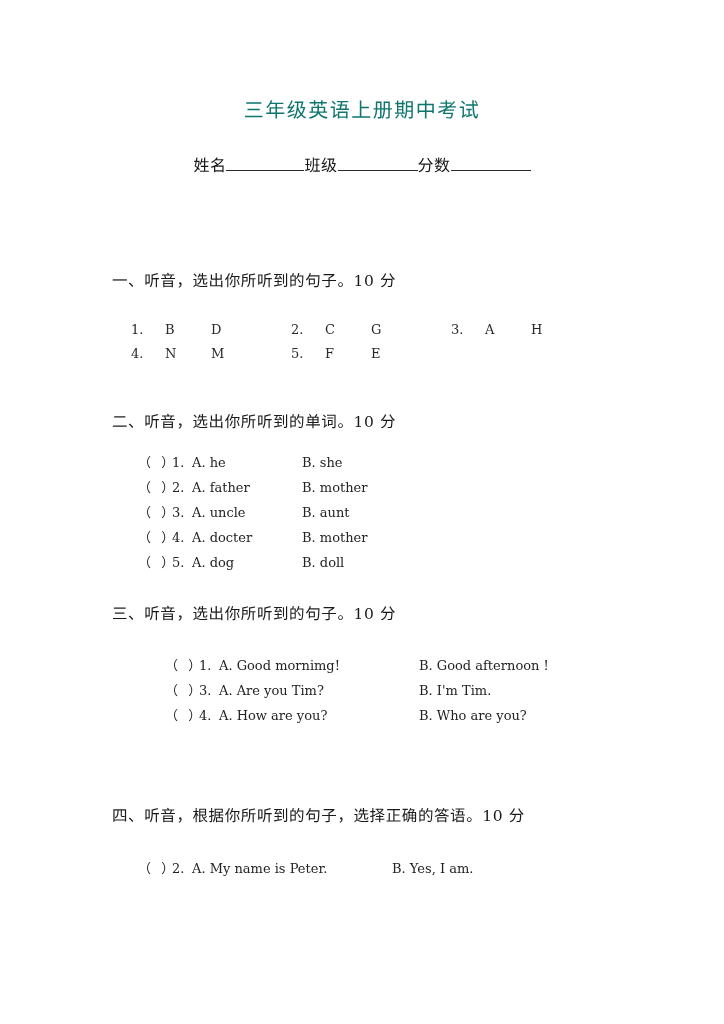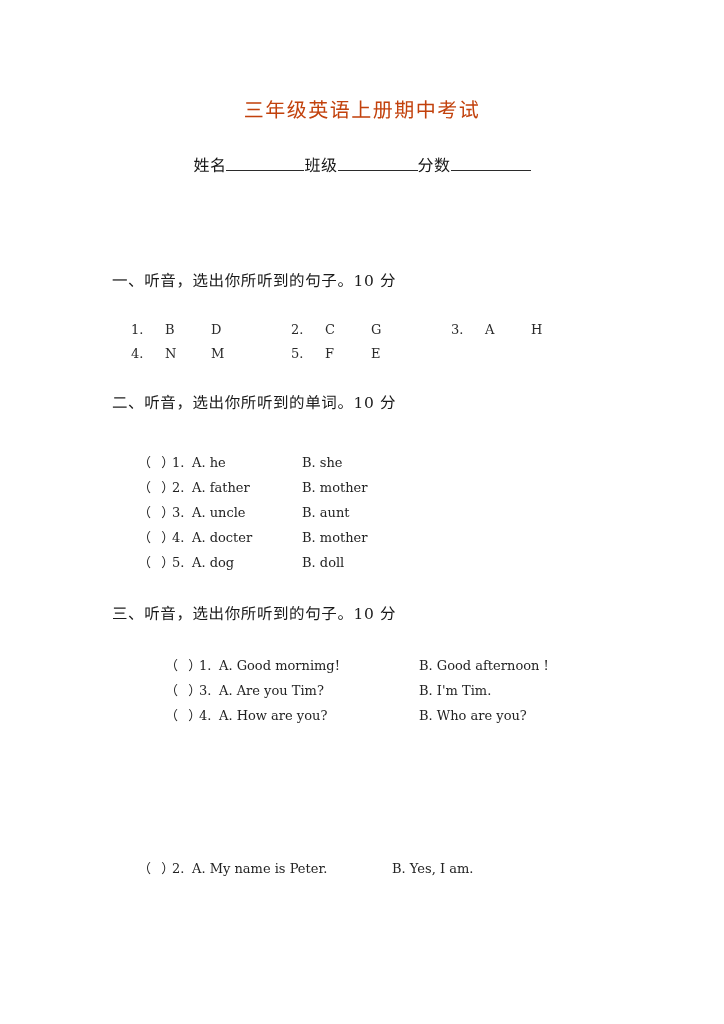--- a/index.html
+++ b/index.html
@@ -22,21 +22,21 @@
 
   
   .doc-title {
     position: absolute;
     top: 94px;
     left: 0;
     width: 724px;
     text-align: center;
     font-size: 20px;
     letter-spacing: 1.5px;
-    color: #c2410c;
+    color: #0f766e;
     font-weight: 400;
   }
 
   
   .idline {
     position: absolute;
     top: 152px;
     left: 0;
     width: 724px;
     text-align: center;
@@ -73,21 +73,21 @@
     left: 112px;
     font-size: 15.5px;
     letter-spacing: 0.6px;
     color: #1a1a1a;
     white-space: nowrap;
   }
   .sec-head .pts { font-weight: 400; }
   .sec-head .pts-unit { font-weight: 400; }
 
   .sec1-head { top: 268px; }
-  .sec2-head { top: 390px; text-align: center; }
+  .sec2-head { top: 409px; text-align: center; }
   .sec3-head { top: 601px; }
   .sec4-head { top: 803px; }
 
   
   .letters {
     position: absolute;
     left: 131px;
     font-size: 13px;
     color: #2a2a2a;
     font-family: "DejaVu Serif", "Liberation Serif", serif;
@@ -167,18 +167,21 @@
   <div class="sec-head sec3-head">
     <span>三、</span><span>听音，选出你所听到的句子。</span><span class="pts">10</span><span class="pts-unit"> 分</span>
   </div>
 
   <div class="qblock qb-sent">
     <div class="qrow"><span class="brk">（   ）</span><span class="qnum">1.</span><span class="opta">A. Good mornimg!</span><span class="optb">B. Good afternoon !</span></div>
     <div class="qrow"><span class="brk">（   ）</span><span class="qnum">3.</span><span class="opta">A. Are you Tim?</span><span class="optb">B. I'm Tim.</span></div>
     <div class="qrow"><span class="brk">（   ）</span><span class="qnum">4.</span><span class="opta">A. How are you?</span><span class="optb">B. Who are you?</span></div>
   </div>
 
+  <div class="sec-head sec4-head">
+    <span>四、</span><span>听音，根据你所听到的句子，选择正确的答语。</span><span class="pts">10</span><span class="pts-unit"> 分</span>
+  </div>
 
   <div class="qblock qb-ans">
     <div class="qrow"><span class="brk">（   ）</span><span class="qnum">2.</span><span class="opta">A. My name is Peter.</span><span class="optb">B. Yes, I am.</span></div>
   </div>
 
 </div>
 
 </body></html>

